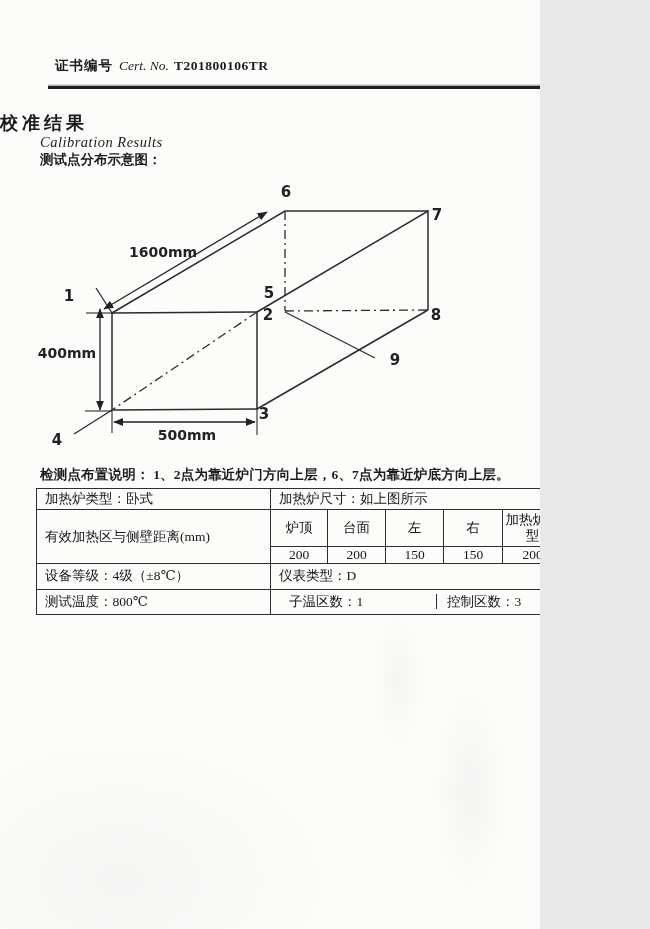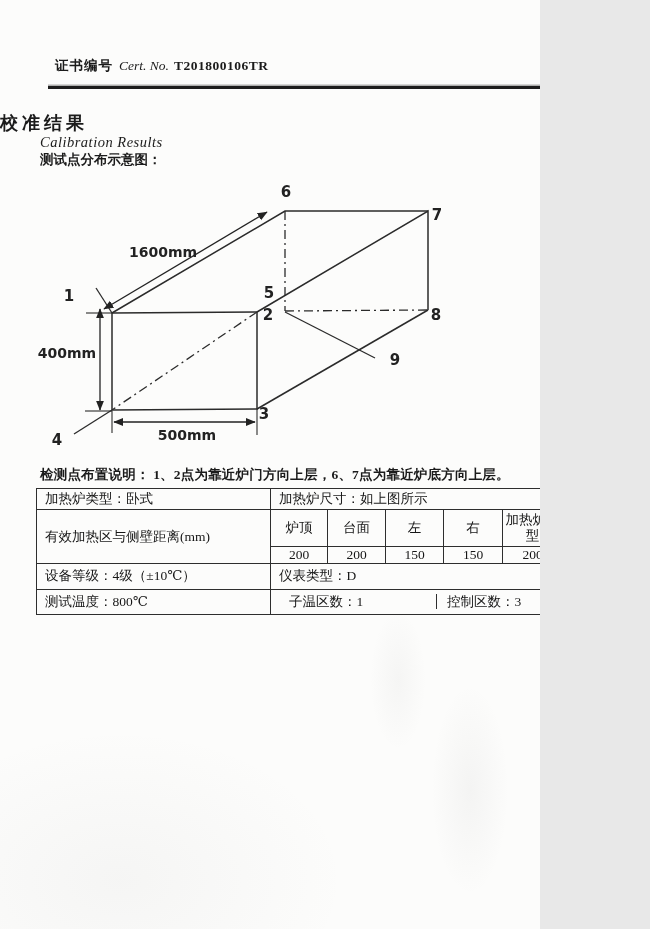--- a/index.html
+++ b/index.html
@@ -149,21 +149,21 @@
     </tr>
     <tr style="height:15px">
       <td class="c">200</td>
       <td class="c">200</td>
       <td class="c">150</td>
       <td class="c">150</td>
       <td class="c">200</td>
       <td class="c">200</td>
     </tr>
     <tr style="height:26px">
-      <td>设备等级：4级（±10℃）</td>
+      <td>设备等级：4级（±8℃）</td>
       <td colspan="6">仪表类型：D</td>
     </tr>
     <tr style="height:25px">
       <td>测试温度：800℃</td>
       <td colspan="6" class="nopad">
         <div class="split">
           <div class="sa">子温区数：1</div>
           <div class="sb">控制区数：3</div>
         </div>
       </td>

